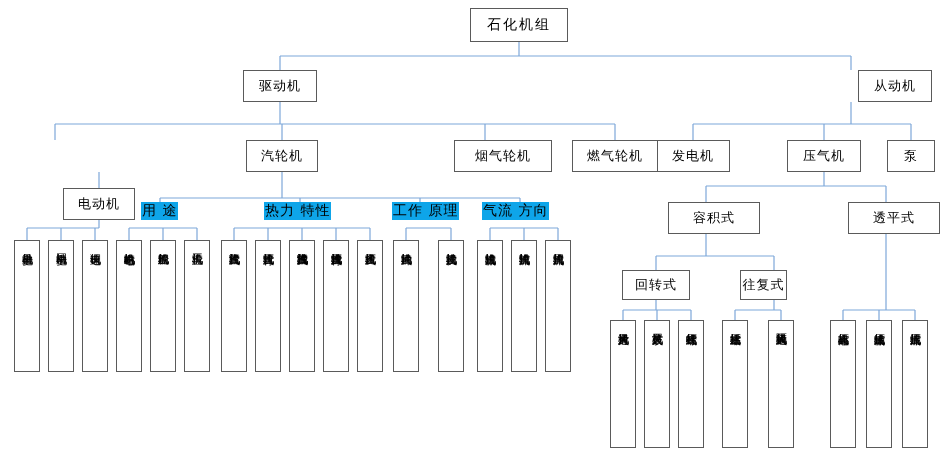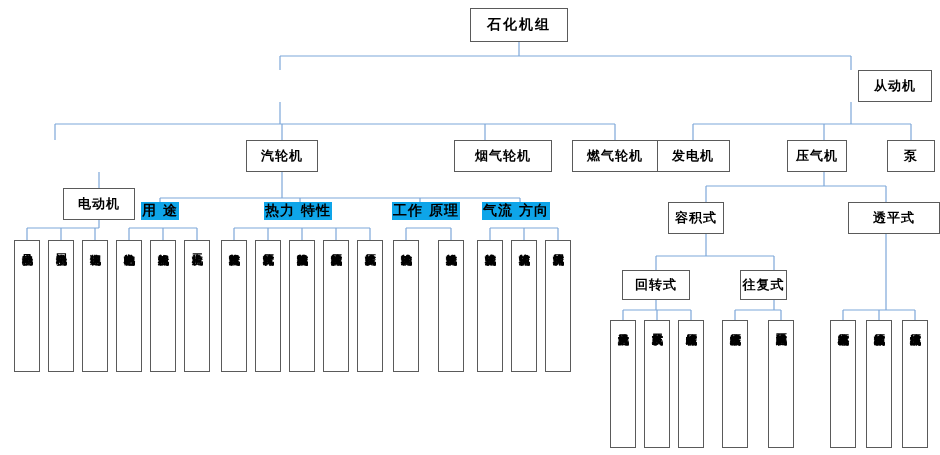--- a/index.html
+++ b/index.html
@@ -1,17 +1,17 @@
 <!DOCTYPE html>
 <html><head>
 <meta charset="utf-8">
 <style>
   html,body{margin:0;padding:0;background:#ffffff;}
   body{font-family:"DejaVu Sans","Liberation Sans",sans-serif;}
-  #diagram{position:relative;width:940px;height:455px;background:#fff;overflow:hidden;font-weight:bold;}
+  #diagram{position:relative;width:940px;height:455px;background:#fff;overflow:hidden;}
   #wires{position:absolute;left:0;top:0;width:940px;height:455px;pointer-events:none;}
   .node{position:absolute;box-sizing:border-box;border:1px solid #5a5a5a;background:#fff;
         display:flex;align-items:center;justify-content:center;text-align:center;
         color:#000;z-index:3;}
   .h-node{font-size:13px;letter-spacing:1px;}
   .h-root{font-size:14px;letter-spacing:2px;}
   .v-node{writing-mode:vertical-rl;text-orientation:upright;
           font-size:11px;line-height:1.02;letter-spacing:0px;
           padding:4px 0;justify-content:flex-start;}
   .cat-label{position:absolute;font-size:14px;color:#000;background:#0ea5e9;
@@ -82,29 +82,30 @@
       <line x1="735" y1="310" x2="781" y2="310" stroke="#7da7d9" stroke-width="1.2"></line>
       <line x1="735" y1="310" x2="735" y2="320" stroke="#7da7d9" stroke-width="1.2"></line>
       <line x1="781" y1="310" x2="781" y2="320" stroke="#7da7d9" stroke-width="1.2"></line>
       <line x1="886" y1="234" x2="886" y2="310" stroke="#7da7d9" stroke-width="1.2"></line>
       <line x1="843" y1="310" x2="915" y2="310" stroke="#7da7d9" stroke-width="1.2"></line>
       <line x1="843" y1="310" x2="843" y2="320" stroke="#7da7d9" stroke-width="1.2"></line>
       <line x1="879" y1="310" x2="879" y2="320" stroke="#7da7d9" stroke-width="1.2"></line>
       <line x1="915" y1="310" x2="915" y2="320" stroke="#7da7d9" stroke-width="1.2"></line>
     </svg>
 <div class="node h-root" style="left: 470px; top: 8px; width: 98px; height: 34px;">石化机组</div>
+    <div class="node h-node" style="left: 243px; top: 70px; width: 74px; height: 32px;">驱动机</div>
     <div class="node h-node" style="left: 814px; top: 70px; width: 74px; height: 32px; margin-left: 44px;">从动机</div>
     <div class="node h-node" style="left: 63px; top: 140px; width: 72px; height: 32px; margin-top: 48px;">电动机</div>
     <div class="node h-node" style="left: 246px; top: 140px; width: 72px; height: 32px;">汽轮机</div>
     <div class="node h-node" style="left: 442px; top: 140px; width: 98px; height: 32px; margin-left: 12px;">烟气轮机</div>
     <div class="node h-node" style="left: 656px; top: 140px; width: 74px; height: 32px;">发电机</div>
     <div class="node h-node" style="left: 572px; top: 140px; width: 86px; height: 32px;">燃气轮机</div>
-    <div class="node h-node" style="left: 787px; top: 140px; width: 60px; height: 32px;">压气机</div>
+    <div class="node h-node" style="left: 787px; top: 140px; width: 74px; height: 32px;">压气机</div>
     <div class="node h-node" style="left: 887px; top: 140px; width: 48px; height: 32px;">泵</div>
-    <div class="node h-node" style="left: 668px; top: 202px; width: 56px; height: 32px;">容积式</div>
+    <div class="node h-node" style="left: 668px; top: 202px; width: 92px; height: 32px;">容积式</div>
     <div class="node h-node" style="left: 848px; top: 202px; width: 92px; height: 32px;">透平式</div>
     <div class="node h-node" style="left: 622px; top: 270px; width: 68px; height: 30px;">回转式</div>
     <div class="node h-node" style="left: 740px; top: 270px; width: 47px; height: 30px;">往复式</div>
     <div class="node v-node" style="left: 14px; top: 240px; width: 26px; height: 132px;">异步电动机</div>
     <div class="node v-node" style="left: 48px; top: 240px; width: 26px; height: 132px;">同步电动机</div>
     <div class="node v-node" style="left: 82px; top: 240px; width: 26px; height: 132px;">调速电机</div>
     <div class="node v-node" style="left: 116px; top: 240px; width: 26px; height: 132px;">中心电站汽轮机</div>
     <div class="node v-node" style="left: 150px; top: 240px; width: 26px; height: 132px;">舰船汽轮机</div>
     <div class="node v-node" style="left: 184px; top: 240px; width: 26px; height: 132px;">工业汽轮机</div>
     <div class="node v-node" style="left: 221px; top: 240px; width: 26px; height: 132px;">凝汽式汽轮机</div>

